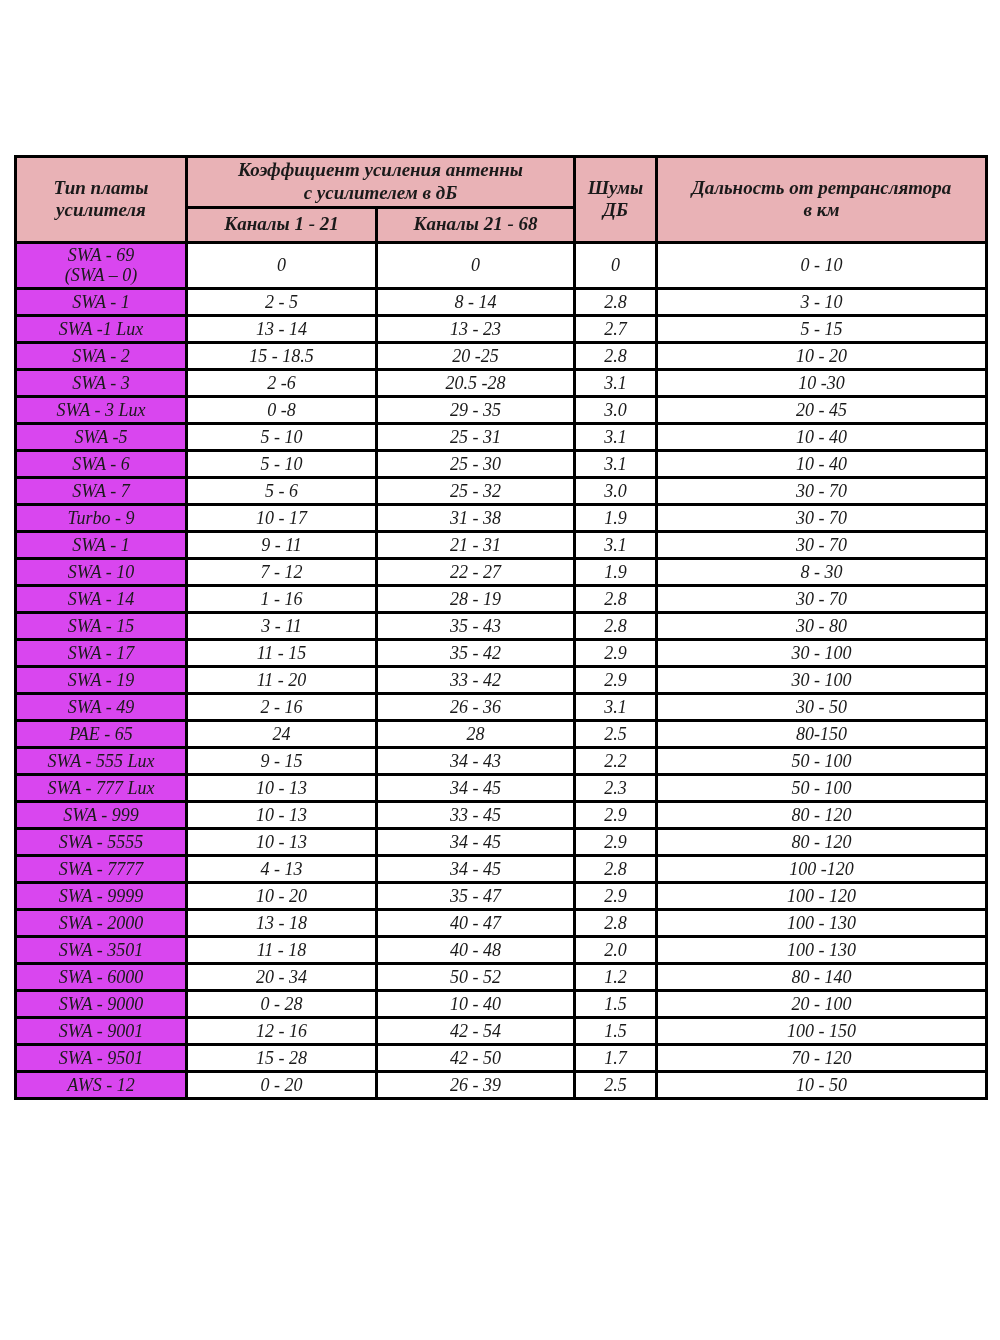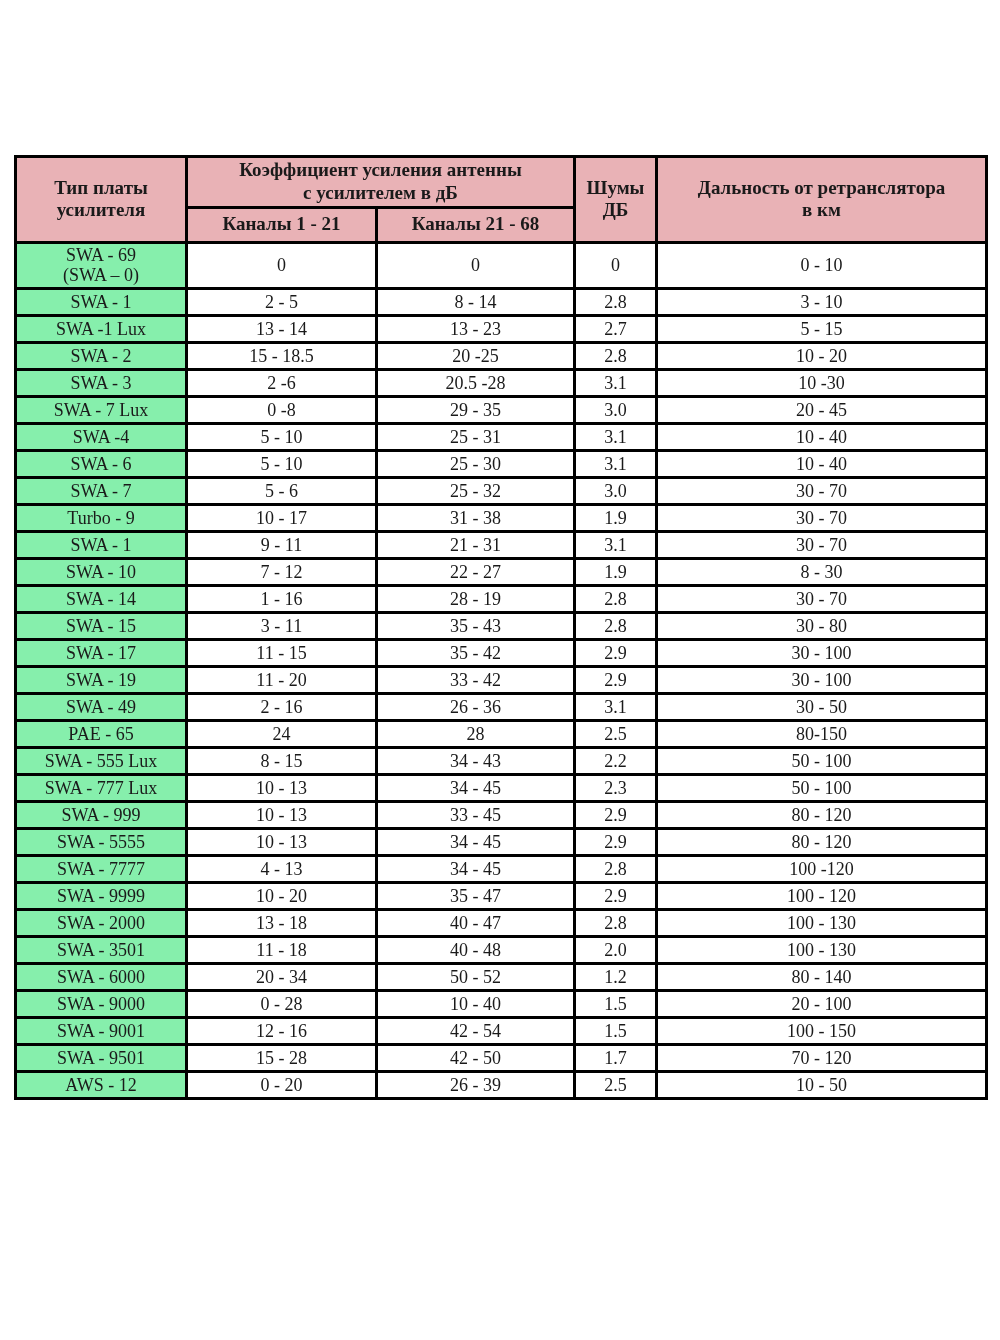--- a/index.html
+++ b/index.html
@@ -17,20 +17,21 @@
     background: #ffffff;
     overflow: hidden;
   }
   table.amp-table {
     position: absolute;
     left: 14px;
     top: 155px;
     width: 971px;
     border-collapse: collapse;
     table-layout: fixed;
+    font-style: italic;
   }
   .amp-table th,
   .amp-table td {
     border: 3px solid #000000;
     text-align: center;
     vertical-align: middle;
     color: #1a1a1a;
     white-space: pre-line;
     padding: 1px 4px;
     overflow: hidden;
@@ -43,21 +44,21 @@
   }
   .amp-table thead tr.hdr-top { height: 47px; }
   .amp-table thead tr.hdr-sub { height: 35px; }
   .amp-table td {
     background: #ffffff;
     font-size: 18px;
     height: 27px;
     line-height: 1.15;
   }
   .amp-table td.label {
-    background: #86efac;
+    background: #d946ef;
   }
 </style>
 </head>
 <body>
 
 <div class="page">
   <table class="amp-table">
     <colgroup>
       <col style="width:171px">
       <col style="width:190px">
@@ -112,28 +113,28 @@
           <td>10 - 20</td>
         </tr>
         <tr>
           <td class="label">SWA - 3</td>
           <td>2 -6</td>
           <td>20.5 -28</td>
           <td>3.1</td>
           <td>10 -30</td>
         </tr>
         <tr>
-          <td class="label">SWA - 7 Lux</td>
+          <td class="label">SWA - 3 Lux</td>
           <td>0 -8</td>
           <td>29 - 35</td>
           <td>3.0</td>
           <td>20 - 45</td>
         </tr>
         <tr>
-          <td class="label">SWA -4</td>
+          <td class="label">SWA -5</td>
           <td>5 - 10</td>
           <td>25 - 31</td>
           <td>3.1</td>
           <td>10 - 40</td>
         </tr>
         <tr>
           <td class="label">SWA - 6</td>
           <td>5 - 10</td>
           <td>25 - 30</td>
           <td>3.1</td>
@@ -204,21 +205,21 @@
         </tr>
         <tr>
           <td class="label">PAE - 65</td>
           <td>24</td>
           <td>28</td>
           <td>2.5</td>
           <td>80-150</td>
         </tr>
         <tr>
           <td class="label">SWA - 555 Lux</td>
-          <td>8 - 15</td>
+          <td>9 - 15</td>
           <td>34 - 43</td>
           <td>2.2</td>
           <td>50 - 100</td>
         </tr>
         <tr>
           <td class="label">SWA - 777 Lux</td>
           <td>10 - 13</td>
           <td>34 - 45</td>
           <td>2.3</td>
           <td>50 - 100</td>

